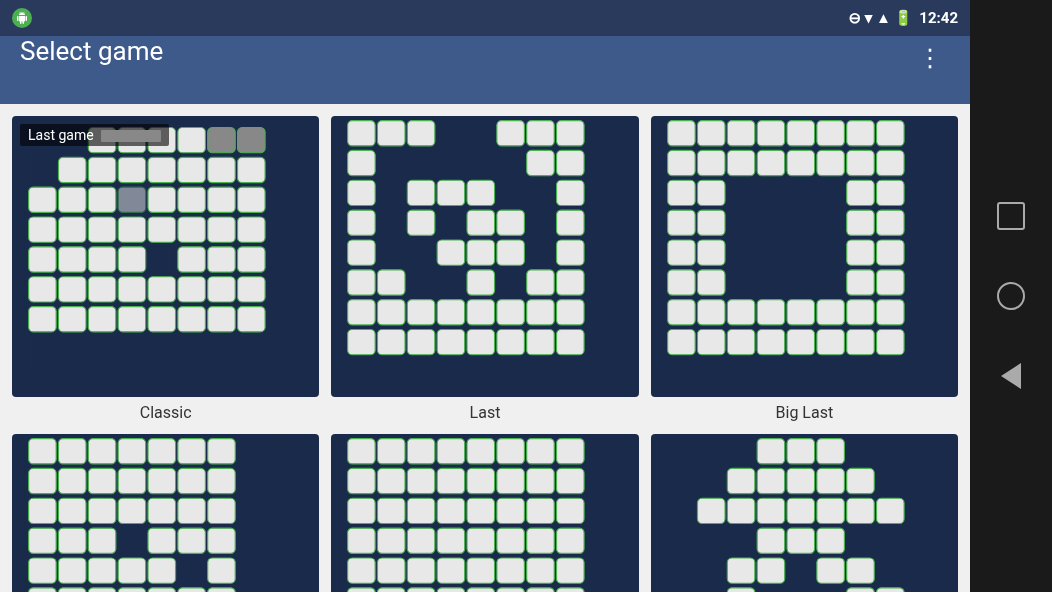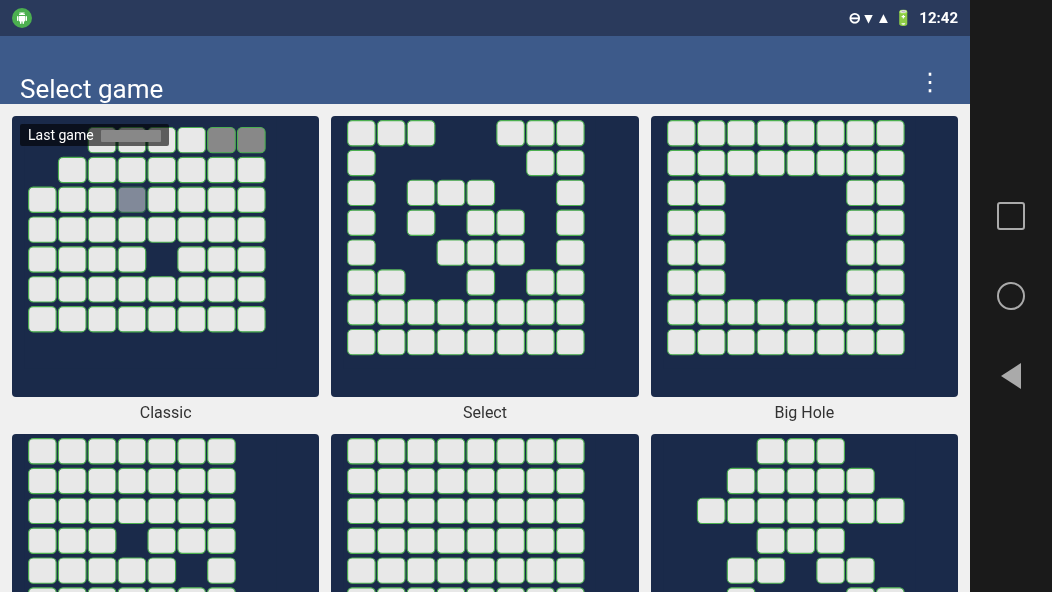--- a/index.html
+++ b/index.html
@@ -56,21 +56,21 @@
       align-items: center;
       justify-content: center;
       font-size: 10px;
     }
 
     
     .app-bar {
       background: #3d5a8a;
       height: 68px;
       display: flex;
-      align-items: flex-end;
+      align-items: flex-start;
       justify-content: space-between;
       padding: 0 20px;
       color: white;
     }
 
     .app-title {
       font-size: 26px;
       font-weight: 400;
       color: white;
     }
@@ -332,21 +332,21 @@
           <rect x="2" y="93" width="12" height="11" rx="2" fill="#e8e8e8" stroke="#4CAF50" stroke-width="0.5"></rect>
           <rect x="15" y="93" width="12" height="11" rx="2" fill="#e8e8e8" stroke="#4CAF50" stroke-width="0.5"></rect>
           <rect x="28" y="93" width="12" height="11" rx="2" fill="#e8e8e8" stroke="#4CAF50" stroke-width="0.5"></rect>
           <rect x="41" y="93" width="12" height="11" rx="2" fill="#e8e8e8" stroke="#4CAF50" stroke-width="0.5"></rect>
           <rect x="54" y="93" width="12" height="11" rx="2" fill="#e8e8e8" stroke="#4CAF50" stroke-width="0.5"></rect>
           <rect x="67" y="93" width="12" height="11" rx="2" fill="#e8e8e8" stroke="#4CAF50" stroke-width="0.5"></rect>
           <rect x="80" y="93" width="12" height="11" rx="2" fill="#e8e8e8" stroke="#4CAF50" stroke-width="0.5"></rect>
           <rect x="93" y="93" width="12" height="11" rx="2" fill="#e8e8e8" stroke="#4CAF50" stroke-width="0.5"></rect>
         </svg>
       </div>
-      <span class="game-label">Select</span>
+      <span class="game-label">Last</span>
     </div>
 
     <div class="game-item">
       <div class="game-thumbnail">
         <svg class="game-svg" viewBox="0 0 110 110" xmlns="http://www.w3.org/2000/svg">
           <rect x="0" y="0" width="110" height="110" fill="#1a2a4a"></rect>
 
           <rect x="2" y="2" width="12" height="11" rx="2" fill="#e8e8e8" stroke="#4CAF50" stroke-width="0.5"></rect>
           <rect x="15" y="2" width="12" height="11" rx="2" fill="#e8e8e8" stroke="#4CAF50" stroke-width="0.5"></rect>
           <rect x="28" y="2" width="12" height="11" rx="2" fill="#e8e8e8" stroke="#4CAF50" stroke-width="0.5"></rect>
@@ -393,21 +393,21 @@
           <rect x="28" y="80" width="12" height="11" rx="2" fill="#e8e8e8" stroke="#4CAF50" stroke-width="0.5"></rect>
           <rect x="41" y="80" width="12" height="11" rx="2" fill="#e8e8e8" stroke="#4CAF50" stroke-width="0.5"></rect>
           <rect x="54" y="80" width="12" height="11" rx="2" fill="#e8e8e8" stroke="#4CAF50" stroke-width="0.5"></rect>
           <rect x="67" y="80" width="12" height="11" rx="2" fill="#e8e8e8" stroke="#4CAF50" stroke-width="0.5"></rect>
           <rect x="15" y="41" width="12" height="11" rx="2" fill="#e8e8e8" stroke="#4CAF50" stroke-width="0.5"></rect>
           <rect x="15" y="54" width="12" height="11" rx="2" fill="#e8e8e8" stroke="#4CAF50" stroke-width="0.5"></rect>
           <rect x="80" y="41" width="12" height="11" rx="2" fill="#e8e8e8" stroke="#4CAF50" stroke-width="0.5"></rect>
           <rect x="80" y="54" width="12" height="11" rx="2" fill="#e8e8e8" stroke="#4CAF50" stroke-width="0.5"></rect>
         </svg>
       </div>
-      <span class="game-label">Big Hole</span>
+      <span class="game-label">Big Last</span>
     </div>
 
     <div class="game-item">
       <div class="game-thumbnail">
         <svg class="game-svg" viewBox="0 0 110 110" xmlns="http://www.w3.org/2000/svg">
           <rect x="0" y="0" width="110" height="110" fill="#1a2a4a"></rect>
 
           <rect x="2" y="2" width="12" height="11" rx="2" fill="#e8e8e8" stroke="#4CAF50" stroke-width="0.5"></rect>
           <rect x="15" y="2" width="12" height="11" rx="2" fill="#e8e8e8" stroke="#4CAF50" stroke-width="0.5"></rect>
           <rect x="28" y="2" width="12" height="11" rx="2" fill="#e8e8e8" stroke="#4CAF50" stroke-width="0.5"></rect>

